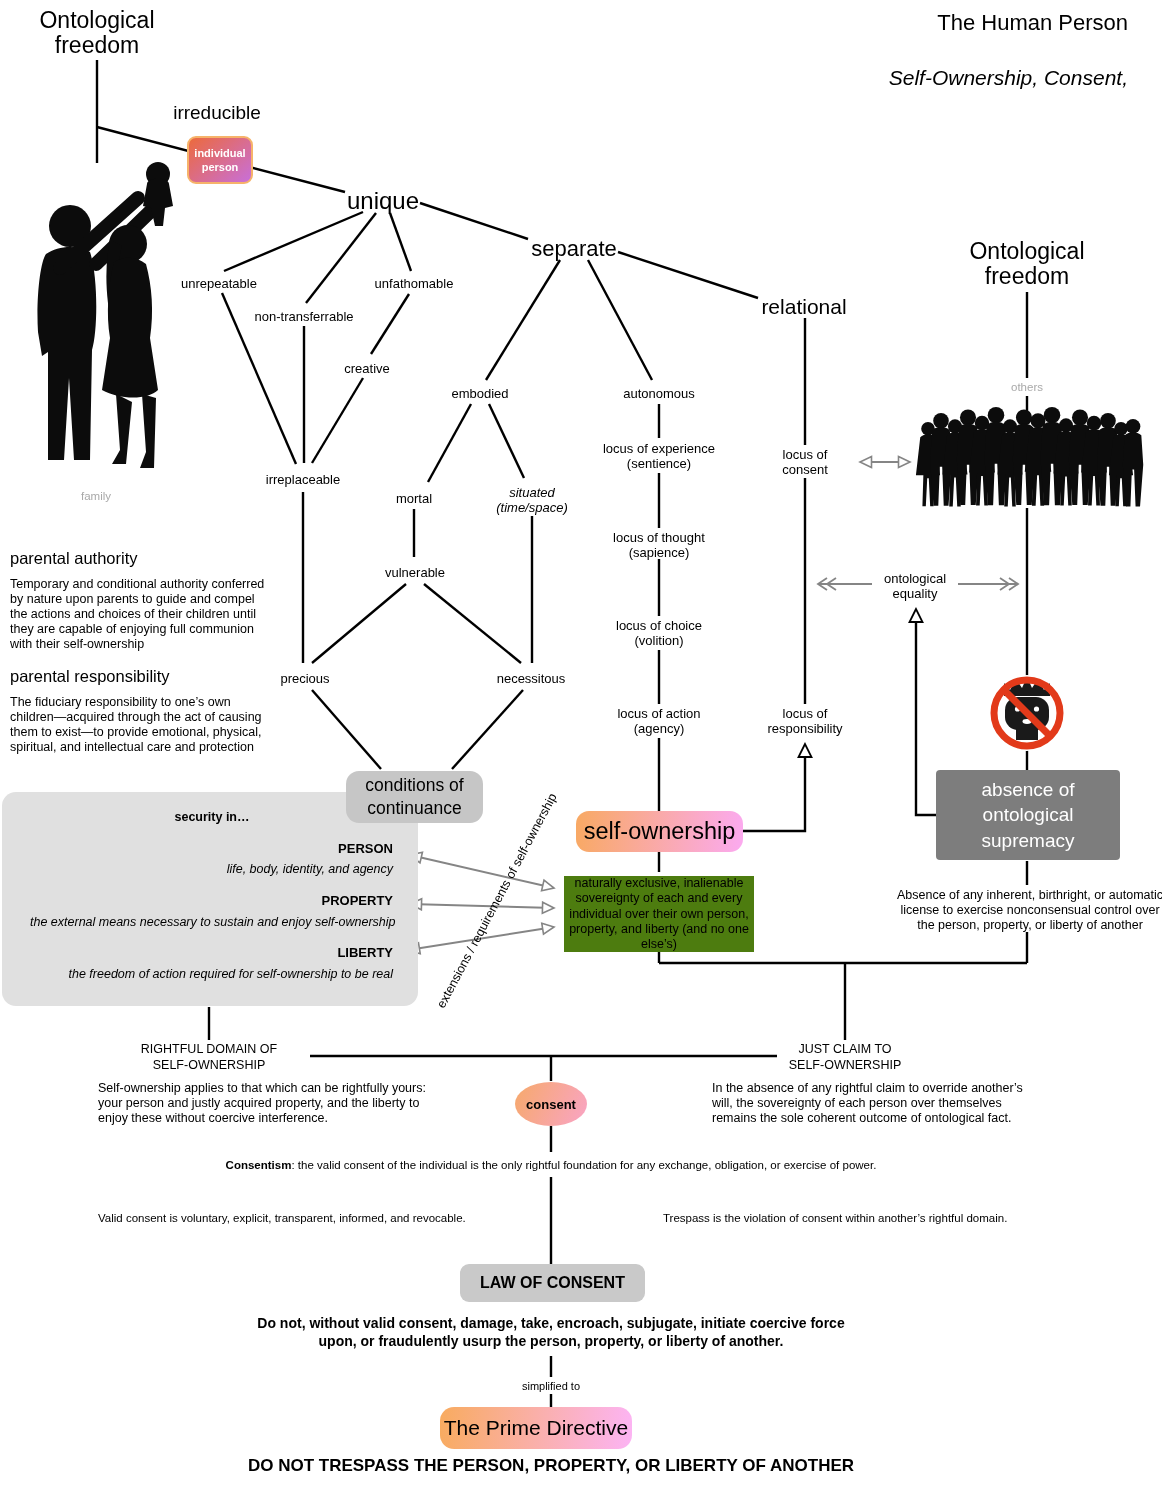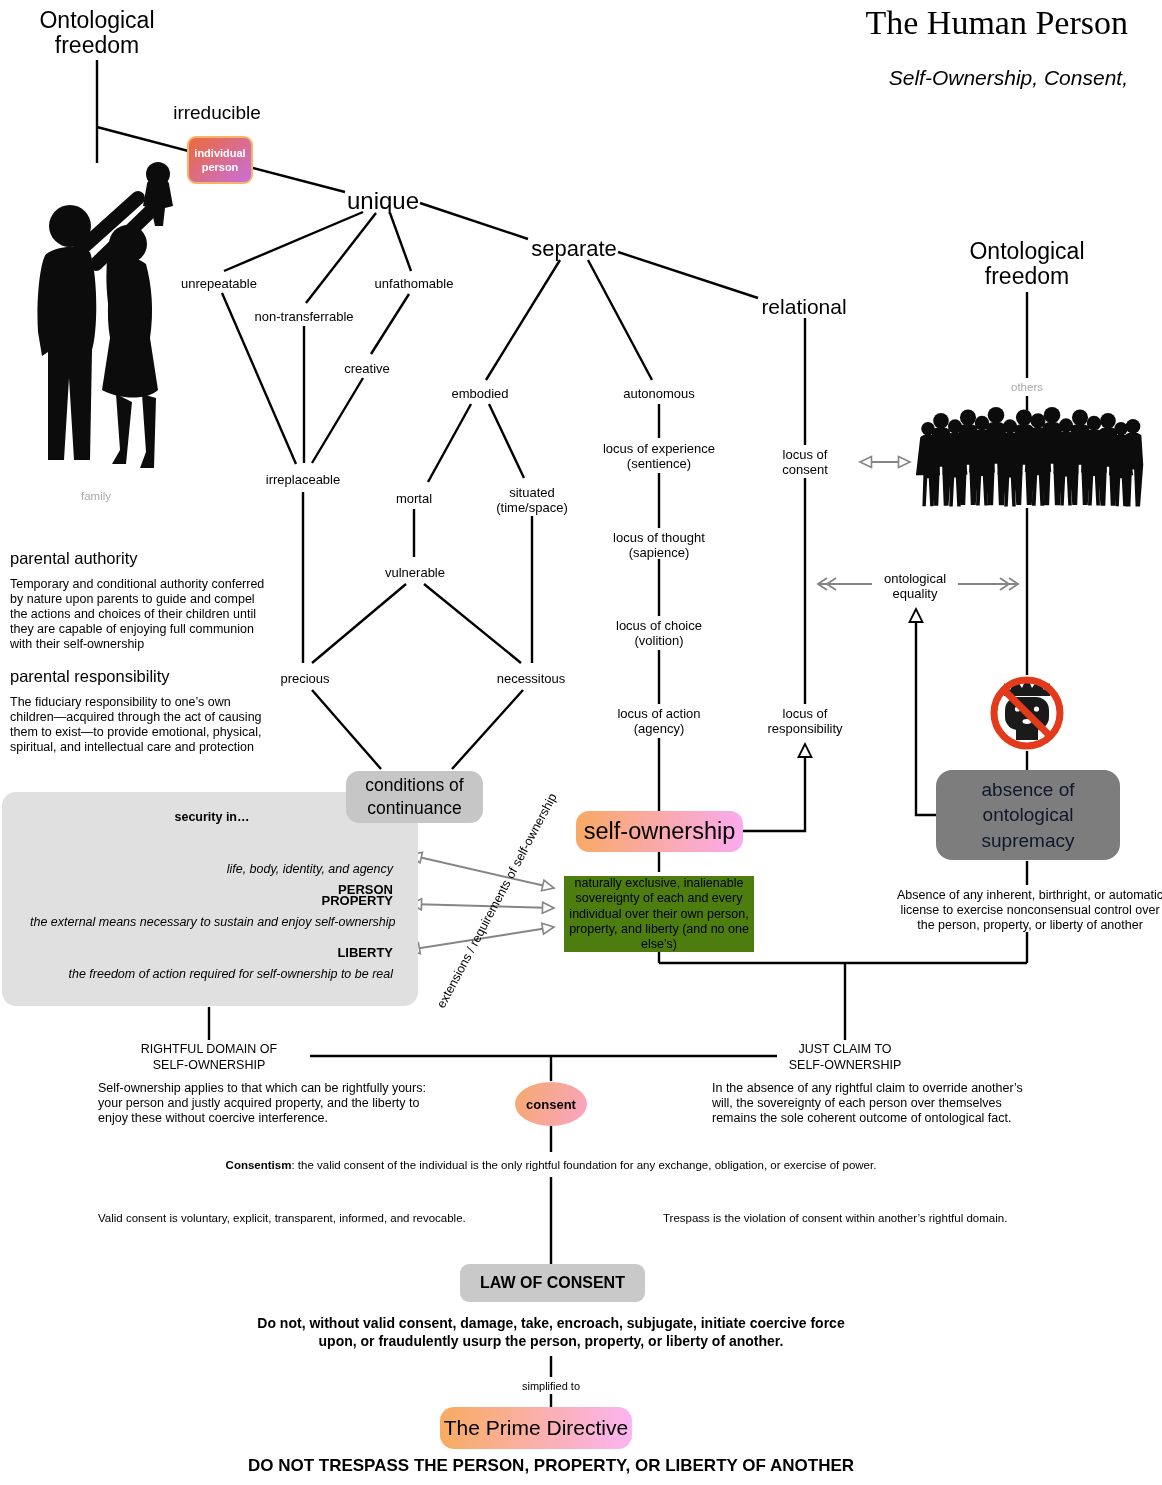--- a/index.html
+++ b/index.html
@@ -13,21 +13,21 @@
   .it{font-style:italic}
   .b{font-weight:bold}
   .gray{color:#a9a9a9}
   .box{position:absolute;display:flex;align-items:center;justify-content:center;text-align:center;z-index:2}
   .badge{background:linear-gradient(140deg,#ec6a3c,#c86fd9);border:2px solid #f6b36a;border-radius:9px;
          color:#fff;font-weight:bold;font-size:11px;line-height:1.3}
   .grad-wide{background:linear-gradient(95deg,#f8a963,#fbaaf0);border-radius:13px}
   .grad-prime{background:linear-gradient(95deg,#f8ab5f,#fcb4f4);border-radius:14px}
   .consent-e{background:linear-gradient(115deg,#f6a96a,#f9a4c6);border-radius:50%}
   .graybox{background:#c7c7c7;border-radius:11px}
-  .darkbox{background:#7d7d7d;border-radius:16px;color:#0f172a}
+  .darkbox{background:#7d7d7d;border-radius:4px;color:#ffffff}
   .panel{position:absolute;background:#e0e0e0;border-radius:14px;z-index:1}
   .rot{transform:rotate(-62deg)}
 </style>
 </head>
 <body>
 
 <div class="canvas">
 
   <svg class="layer" width="1162" height="1485" viewBox="0 0 1162 1485">
     <defs>
@@ -141,40 +141,40 @@
       <circle cx="1036.5" cy="709" r="2.6" fill="#fff"></circle>
       <ellipse cx="1027" cy="721.5" rx="4.5" ry="2.4" fill="#fff"></ellipse>
       <circle cx="1027" cy="713" r="33" fill="none" stroke="#e23a1a" stroke-width="7"></circle>
       <line x1="1005" y1="691" x2="1049" y2="735" stroke="#e23a1a" stroke-width="7"></line>
     </g>
   </svg>
 
   <div class="lbl wrap" style="left:17px;top:8px;width:160px;font-size:23px;line-height:25px;">Ontological freedom</div>
 
   <div class="lbl rightal wrap" style="right:34px;top:6px;width:420px;">
-    <div style="font-size:34px;line-height:34px;font-family:Liberation Serif, serif;">The Human Person</div>
+    <div style="font-size:22px;line-height:34px;">The Human Person</div>
     <div class="it" style="font-size:21px;line-height:25px;margin-top:25px;">Self-Ownership, Consent,</div>
   </div>
 
   <div class="lbl" style="left:157px;top:102px;width:120px;font-size:19px;">irreducible</div>
 
   <div class="box badge wrap" style="left:187px;top:136px;width:62px;height:44px;">individual person</div>
 
   <div class="lbl" style="left:333px;top:187px;width:100px;font-size:24px;">unique</div>
   <div class="lbl" style="left:514px;top:236px;width:120px;font-size:22px;">separate</div>
   <div class="lbl" style="left:744px;top:295px;width:120px;font-size:21px;">relational</div>
   <div class="lbl" style="left:149px;top:276px;width:140px;">unrepeatable</div>
   <div class="lbl" style="left:224px;top:309px;width:160px;">non-transferrable</div>
   <div class="lbl" style="left:344px;top:276px;width:140px;">unfathomable</div>
   <div class="lbl" style="left:317px;top:361px;width:100px;">creative</div>
   <div class="lbl" style="left:430px;top:386px;width:100px;">embodied</div>
   <div class="lbl" style="left:609px;top:386px;width:100px;">autonomous</div>
   <div class="lbl" style="left:253px;top:472px;width:100px;">irreplaceable</div>
   <div class="lbl" style="left:364px;top:491px;width:100px;">mortal</div>
-  <div class="lbl wrap" style="left:487px;top:485px;width:90px;">situated (time/space)</div>
+  <div class="lbl wrap" style="left:487px;top:485px;width:90px;font-style:italic;">situated (time/space)</div>
   <div class="lbl" style="left:365px;top:565px;width:100px;">vulnerable</div>
   <div class="lbl" style="left:255px;top:671px;width:100px;">precious</div>
   <div class="lbl" style="left:481px;top:671px;width:100px;">necessitous</div>
 
   <div class="lbl wrap" style="left:589px;top:441px;width:140px;">locus of experience (sentience)</div>
   <div class="lbl wrap" style="left:599px;top:530px;width:120px;">locus of thought (sapience)</div>
   <div class="lbl wrap" style="left:599px;top:618px;width:120px;">locus of choice (volition)</div>
   <div class="lbl wrap" style="left:599px;top:706px;width:120px;">locus of action (agency)</div>
   <div class="lbl wrap" style="left:770px;top:447px;width:70px;background:#fff;">locus of consent</div>
   <div class="lbl wrap" style="left:750px;top:706px;width:110px;background:#fff;">locus of responsibility</div>
@@ -187,21 +187,21 @@
   <div class="lbl wrap" style="left:892px;top:888px;width:276px;font-size:12.5px;background:#fff;">Absence of any inherent, birthright, or automatic license to exercise nonconsensual control over the person, property, or liberty of another</div>
 
   <div class="lbl gray" style="left:56px;top:490px;width:80px;font-size:11.5px;">family</div>
   <div class="lbl leftal" style="left:10px;top:549px;font-size:16.5px;">parental authority</div>
   <div class="lbl leftal wrap" style="left:10px;top:577px;width:262px;font-size:12.5px;line-height:1.2;">Temporary and conditional authority conferred by nature upon parents to guide and compel the actions and choices of their children until they are capable of enjoying full communion with their self-ownership</div>
   <div class="lbl leftal" style="left:10px;top:667px;font-size:16.5px;">parental responsibility</div>
   <div class="lbl leftal wrap" style="left:10px;top:695px;width:262px;font-size:12.5px;line-height:1.2;">The fiduciary responsibility to one’s own children—acquired through the act of causing them to exist—to provide emotional, physical, spiritual, and intellectual care and protection</div>
 
   <div class="panel" style="left:2px;top:792px;width:416px;height:214px;"></div>
   <div class="lbl b" style="left:132px;top:810px;width:160px;font-size:12.5px;">security in…</div>
-  <div class="lbl rightal b" style="left:30px;top:882px;width:363px;">PERSON</div>
+  <div class="lbl rightal b" style="left:30px;top:841px;width:363px;">PERSON</div>
   <div class="lbl rightal it" style="left:30px;top:862px;width:363px;font-size:12.5px;">life, body, identity, and agency</div>
   <div class="lbl rightal b" style="left:30px;top:893px;width:363px;">PROPERTY</div>
   <div class="lbl rightal it" style="left:30px;top:915px;width:363px;font-size:12.5px;">the external means necessary to sustain and enjoy self-ownership</div>
   <div class="lbl rightal b" style="left:30px;top:945px;width:363px;">LIBERTY</div>
   <div class="lbl rightal it" style="left:30px;top:967px;width:363px;font-size:12.5px;">the freedom of action required for self-ownership to be real</div>
 
   <div class="box graybox wrap" style="left:346px;top:771px;width:137px;height:52px;font-size:17.5px;line-height:1.3;border-radius:13px;background:#c6c6c6;">conditions of continuance</div>
 
   <div class="box grad-wide" style="left:576px;top:811px;width:167px;height:41px;font-size:23.5px;">self-ownership</div>
   <div class="lbl wrap" style="left:564px;top:876px;width:190px;font-size:12.5px;line-height:1.22;background:#4d7c0f;">naturally exclusive, inalienable sovereignty of each and every individual over their own person, property, and liberty (and no one else’s)</div>

